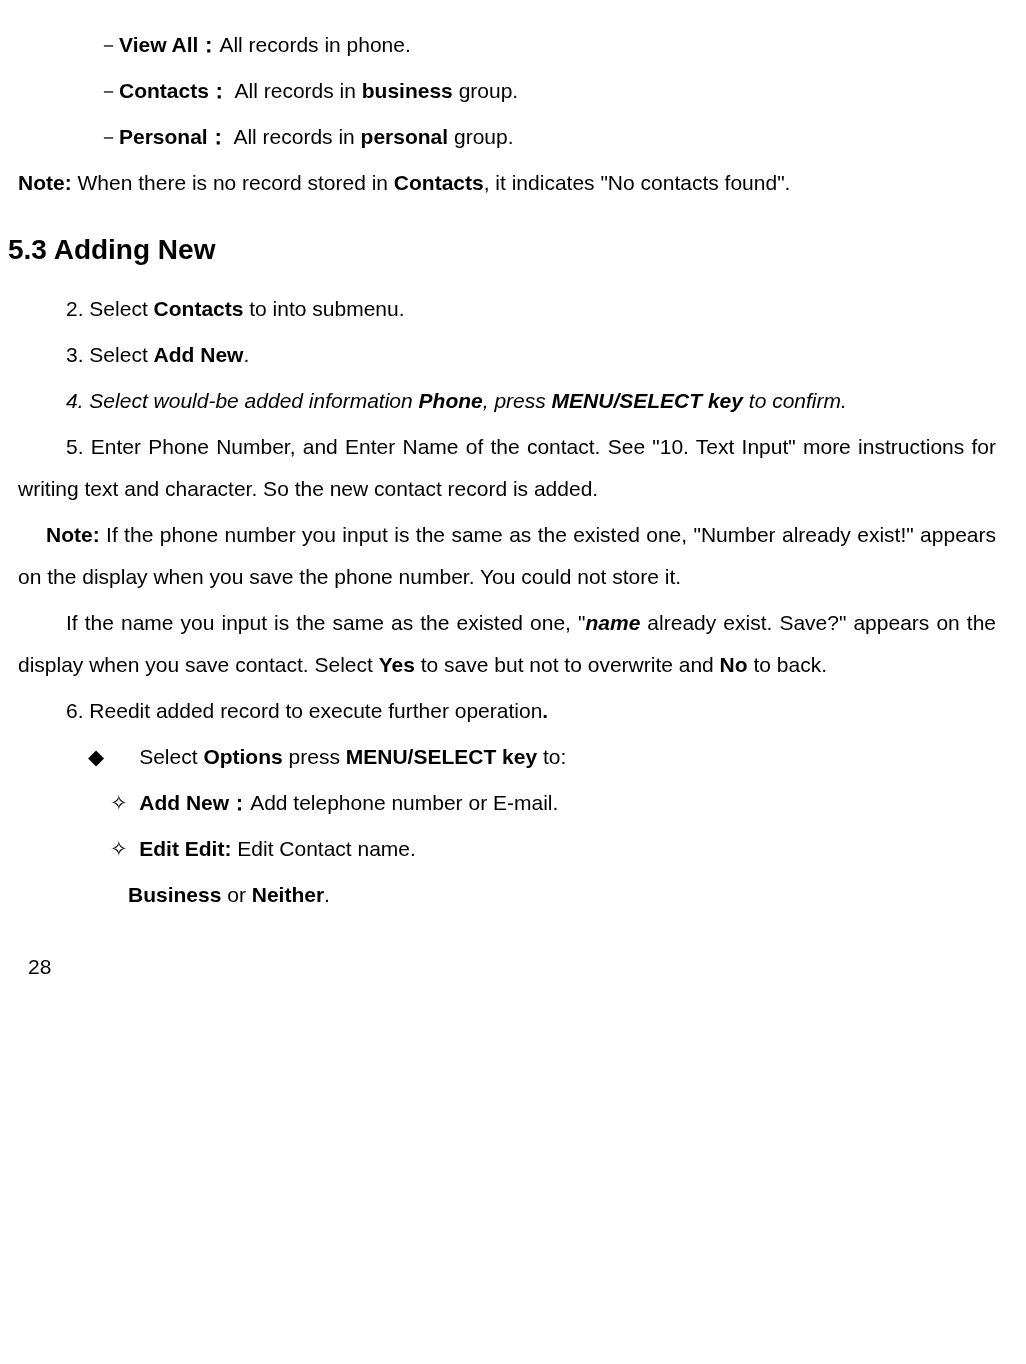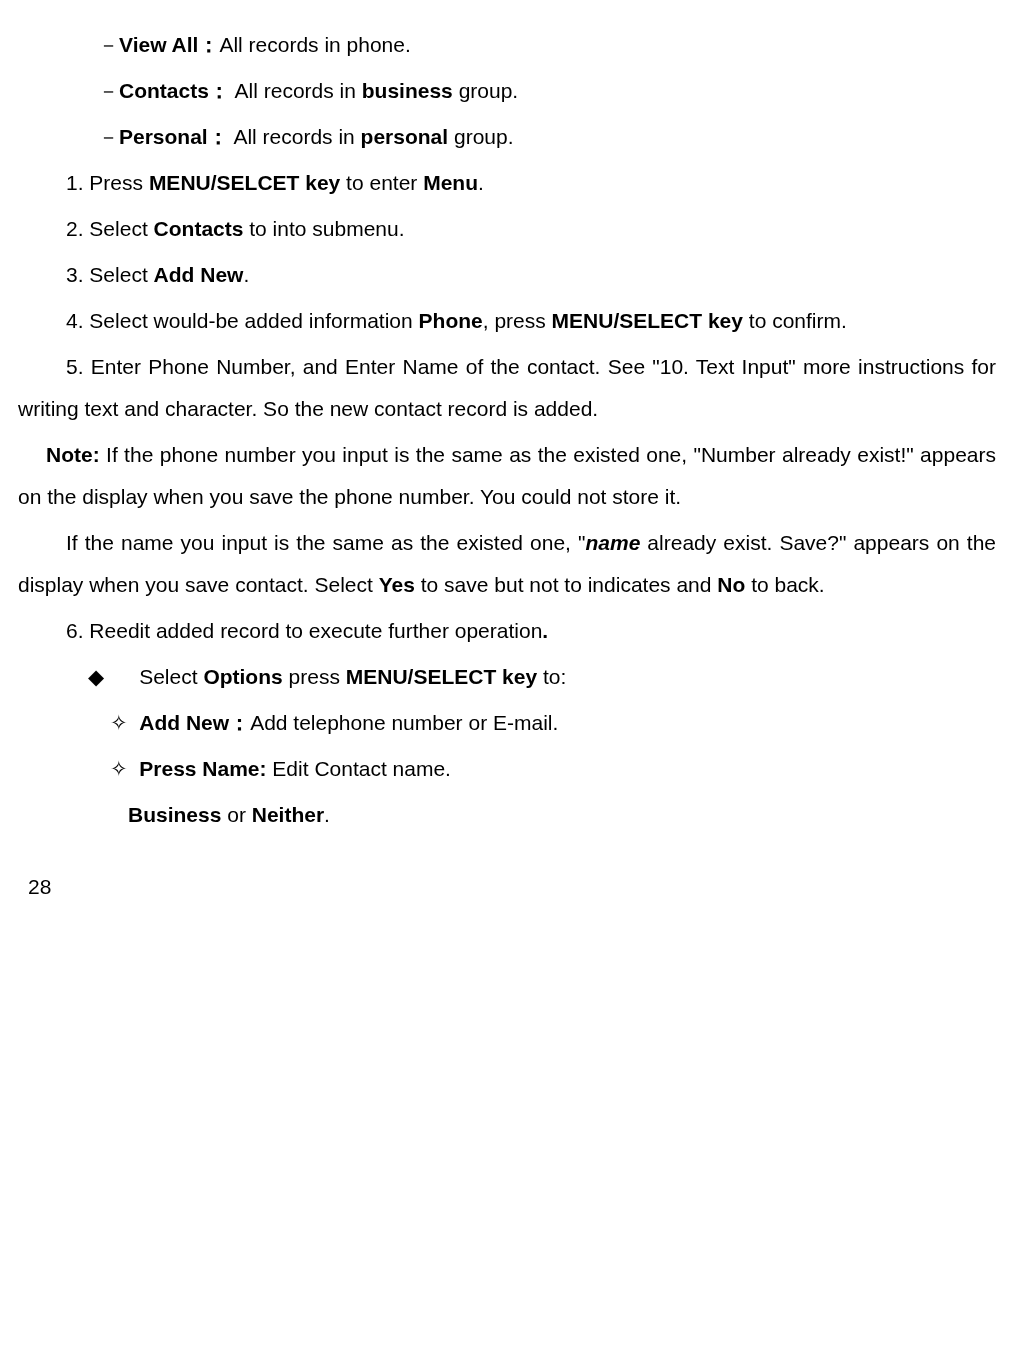--- a/index.html
+++ b/index.html
@@ -55,64 +55,65 @@
   </p>
 
   <p class="para indent-1">
     <span>－</span><span class="b">Contacts：</span><span> All records in </span><span class="b">business</span><span> group.</span>
   </p>
 
   <p class="para indent-1">
     <span>－</span><span class="b">Personal：</span><span> All records in </span><span class="b">personal</span><span> group.</span>
   </p>
 
+  <p class="para justify">
+    <span class="b">Note: </span><span>When there is no record stored in </span><span class="b">Contacts</span><span>, it indicates "No contacts found".</span>
+  </p>
 
+  <h2>5.3 Adding New</h2>
 
-  <p class="para indent-2">
-    <span>1. </span><span>Press </span><span class="b">MENU/SELCET key</span><span> to enter </span><span class="b">Menu</span><span>.</span>
-  </p>
 
   <p class="para indent-2">
     <span>2. </span><span>Select </span><span class="b">Contacts</span><span> to into submenu.</span>
   </p>
 
   <p class="para indent-2">
     <span>3. </span><span>Select </span><span class="b">Add New</span><span>.</span>
   </p>
 
-  <p class="para justify" style="padding-left:48px; text-indent:0;">
+  <p class="para justify" style="padding-left:48px; text-indent:0;font-style:italic;">
     <span>4. </span><span>Select would-be added information </span><span class="b">Phone</span><span>, press </span><span class="b">MENU/SELECT key</span><span> to confirm.</span>
   </p>
 
   <p class="para justify" style="text-indent:48px;">
     <span>5. </span><span>Enter Phone Number, and Enter Name of the contact. See "10. Text Input" more instructions for writing text and character. So the new contact record is added.</span>
   </p>
 
   <p class="para justify" style="text-indent:28px;">
     <span class="b">Note: </span><span>If the phone number you input is the same as the existed one, "Number already exist!" appears on the display when you save the phone number. You could not store it.</span>
   </p>
 
   <p class="para justify" style="text-indent:48px;">
-    <span>If the name you input is the same as the existed one, "</span><span class="bi">name</span><span> already exist. Save?" appears on the display when you save contact. Select </span><span class="b">Yes</span><span> to save but not to indicates and </span><span class="b">No</span><span> to back.</span>
+    <span>If the name you input is the same as the existed one, "</span><span class="bi">name</span><span> already exist. Save?" appears on the display when you save contact. Select </span><span class="b">Yes</span><span> to save but not to overwrite and </span><span class="b">No</span><span> to back.</span>
   </p>
 
   <p class="para indent-2">
     <span>6. </span><span>Reedit added record to execute further operation</span><span class="b">.</span>
   </p>
 
   <p class="para indent-4">
     <span>◆</span>&nbsp;&nbsp;&nbsp;&nbsp;&nbsp;&nbsp;<span>Select </span><span class="b">Options</span><span> press </span><span class="b">MENU/SELECT key</span><span> to:</span>
   </p>
 
   <p class="para indent-3">
     <span>✧</span>&nbsp;&nbsp;<span class="b">Add New：</span><span>Add telephone number or E-mail.</span>
   </p>
 
   <p class="para indent-3">
-    <span>✧</span>&nbsp;&nbsp;<span class="b">Press Name: </span><span>Edit Contact name.</span>
+    <span>✧</span>&nbsp;&nbsp;<span class="b">Edit Edit: </span><span>Edit Contact name.</span>
   </p>
 
   <p class="para indent-5">
     <span class="b">Business</span><span> or </span><span class="b">Neither</span><span>.</span>
   </p>
 
   <p class="page-number">28</p>
 
 </div>
 

